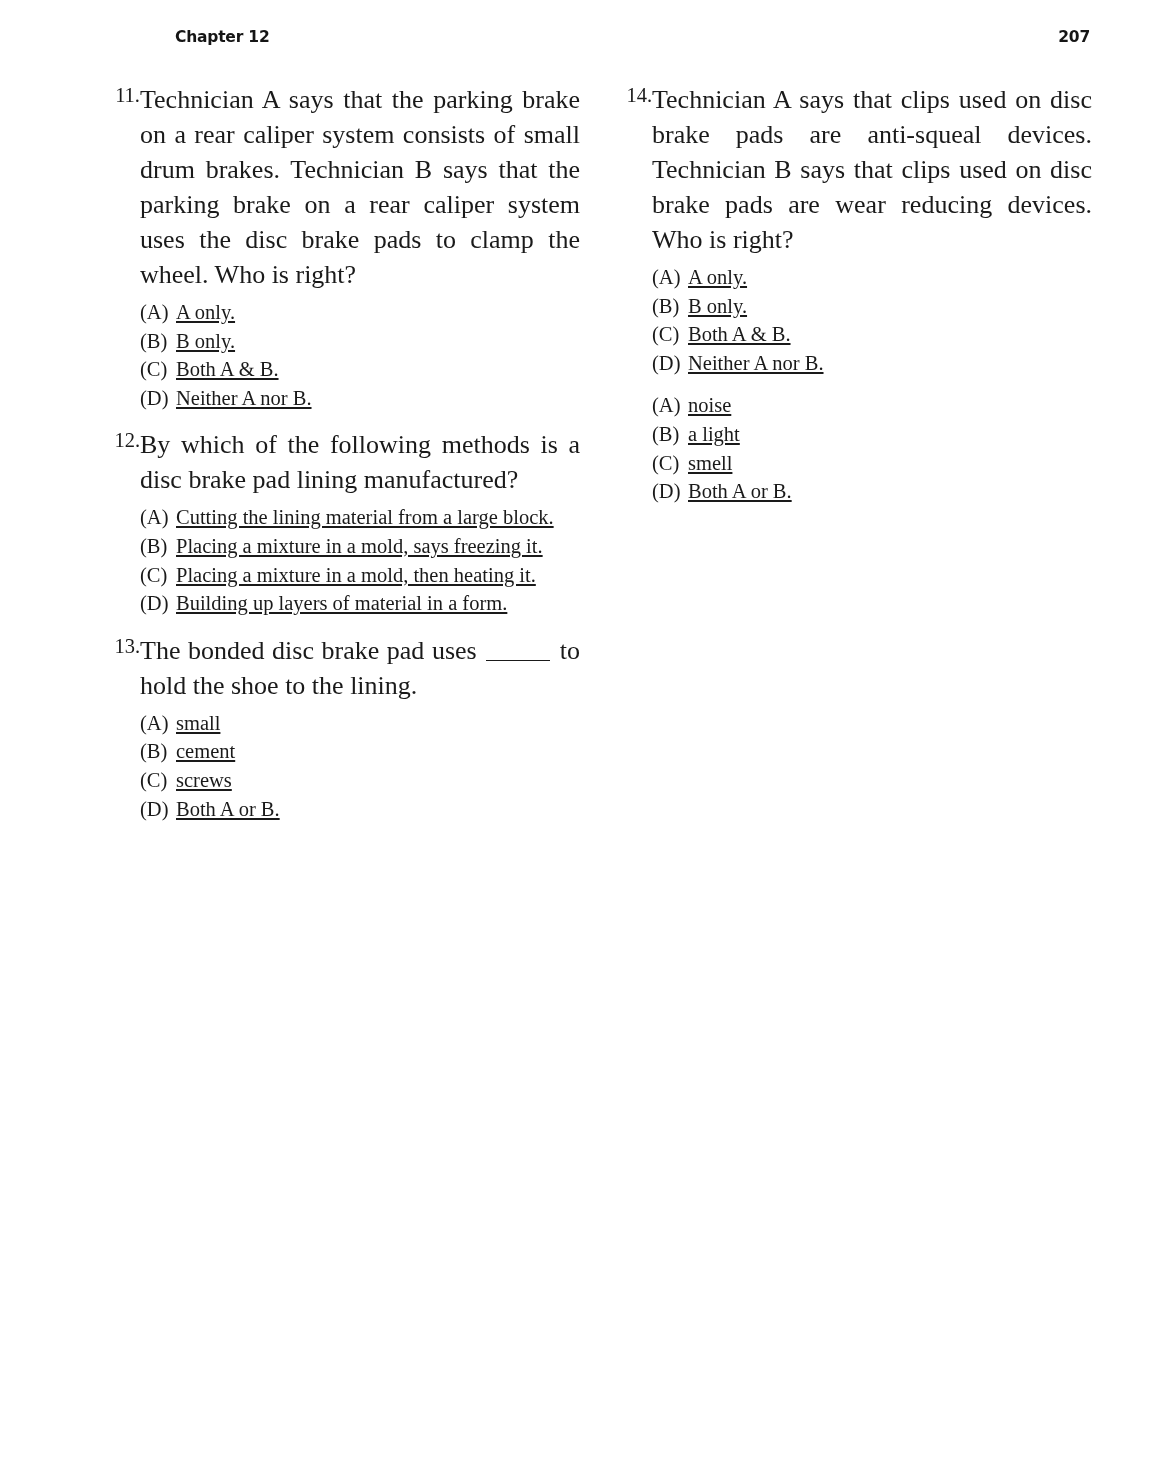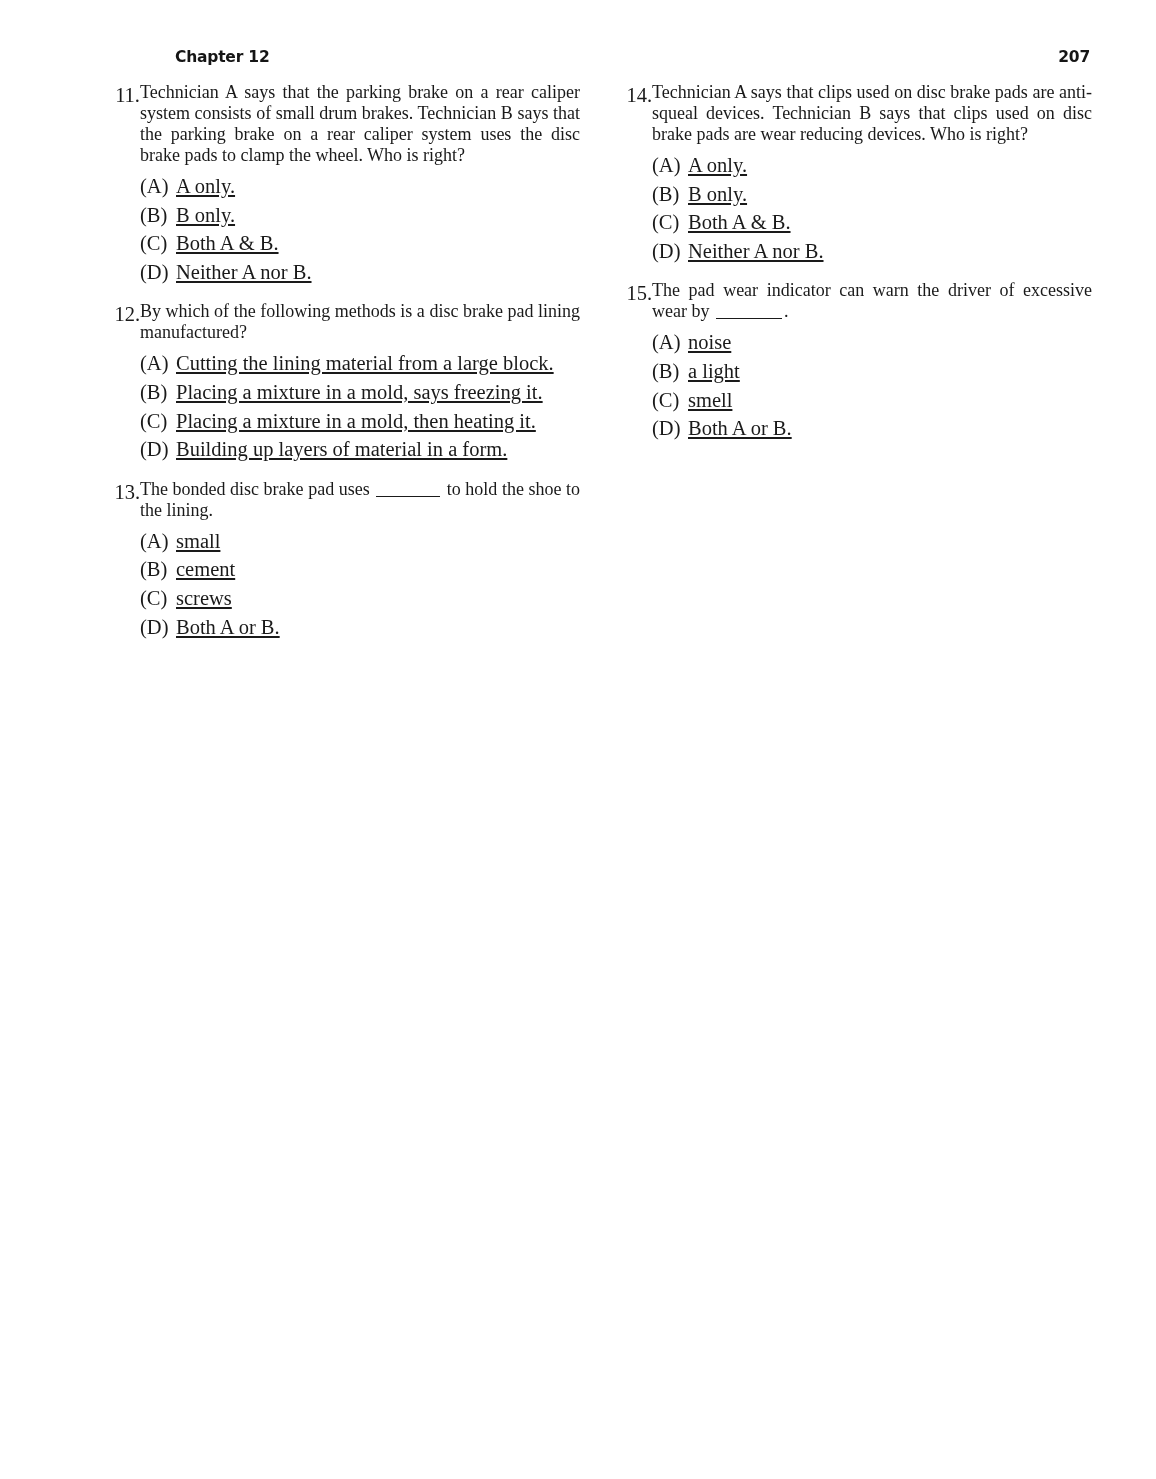--- a/index.html
+++ b/index.html
@@ -32,21 +32,20 @@
     top: 28px;
     width: 915px;
     display: flex;
     align-items: baseline;
     justify-content: space-between;
     font-family: "DejaVu Sans", sans-serif;
     font-weight: bold;
     font-size: 15.5px;
     letter-spacing: -0.2px;
     color: #151515;
-    margin-top: 20px;
   }
   .running-head .head-left {
     display: flex;
     align-items: baseline;
     white-space: nowrap;
   }
   .running-head .chapter-label {
     margin-right: 13px;
   }
   .running-head .page-number {
@@ -81,22 +80,22 @@
     width: 36px;
     text-align: right;
     font-size: 20.5px;
     line-height: 26.6px;
     white-space: nowrap;
   }
   .q-text {
     flex: 1 1 auto;
     padding-left: 0;
     margin-left: 0;
-    font-size: 18px;
-    line-height: 21px;
+    font-size: 26px;
+    line-height: 35px;
     text-align: justify;
     text-justify: inter-word;
     text-indent: 0;
     hyphens: none;
     padding-left: 0;
   }
   .q-stem .q-text { margin-left: 0; }
   .q-stem { padding-left: 0; }
   .q-num { padding-right: 0; }
 
@@ -256,24 +255,20 @@
             <span class="opt-text">Both A &amp; B.</span>
           </div>
           <div class="option">
             <span class="opt-letter">(D)</span>
             <span class="opt-text">Neither A nor B.</span>
           </div>
         </div>
       </div>
 
       <div class="question">
-        <div class="q-stem">
-          <span class="q-num">15.</span>
-          <span class="q-text"><span>The pad wear indicator can warn the driver of excessive wear by </span><span class="blank blank-wide"></span><span>.</span></span>
-        </div>
         <div class="options">
           <div class="option">
             <span class="opt-letter">(A)</span>
             <span class="opt-text">noise</span>
           </div>
           <div class="option">
             <span class="opt-letter">(B)</span>
             <span class="opt-text">a light</span>
           </div>
           <div class="option">

